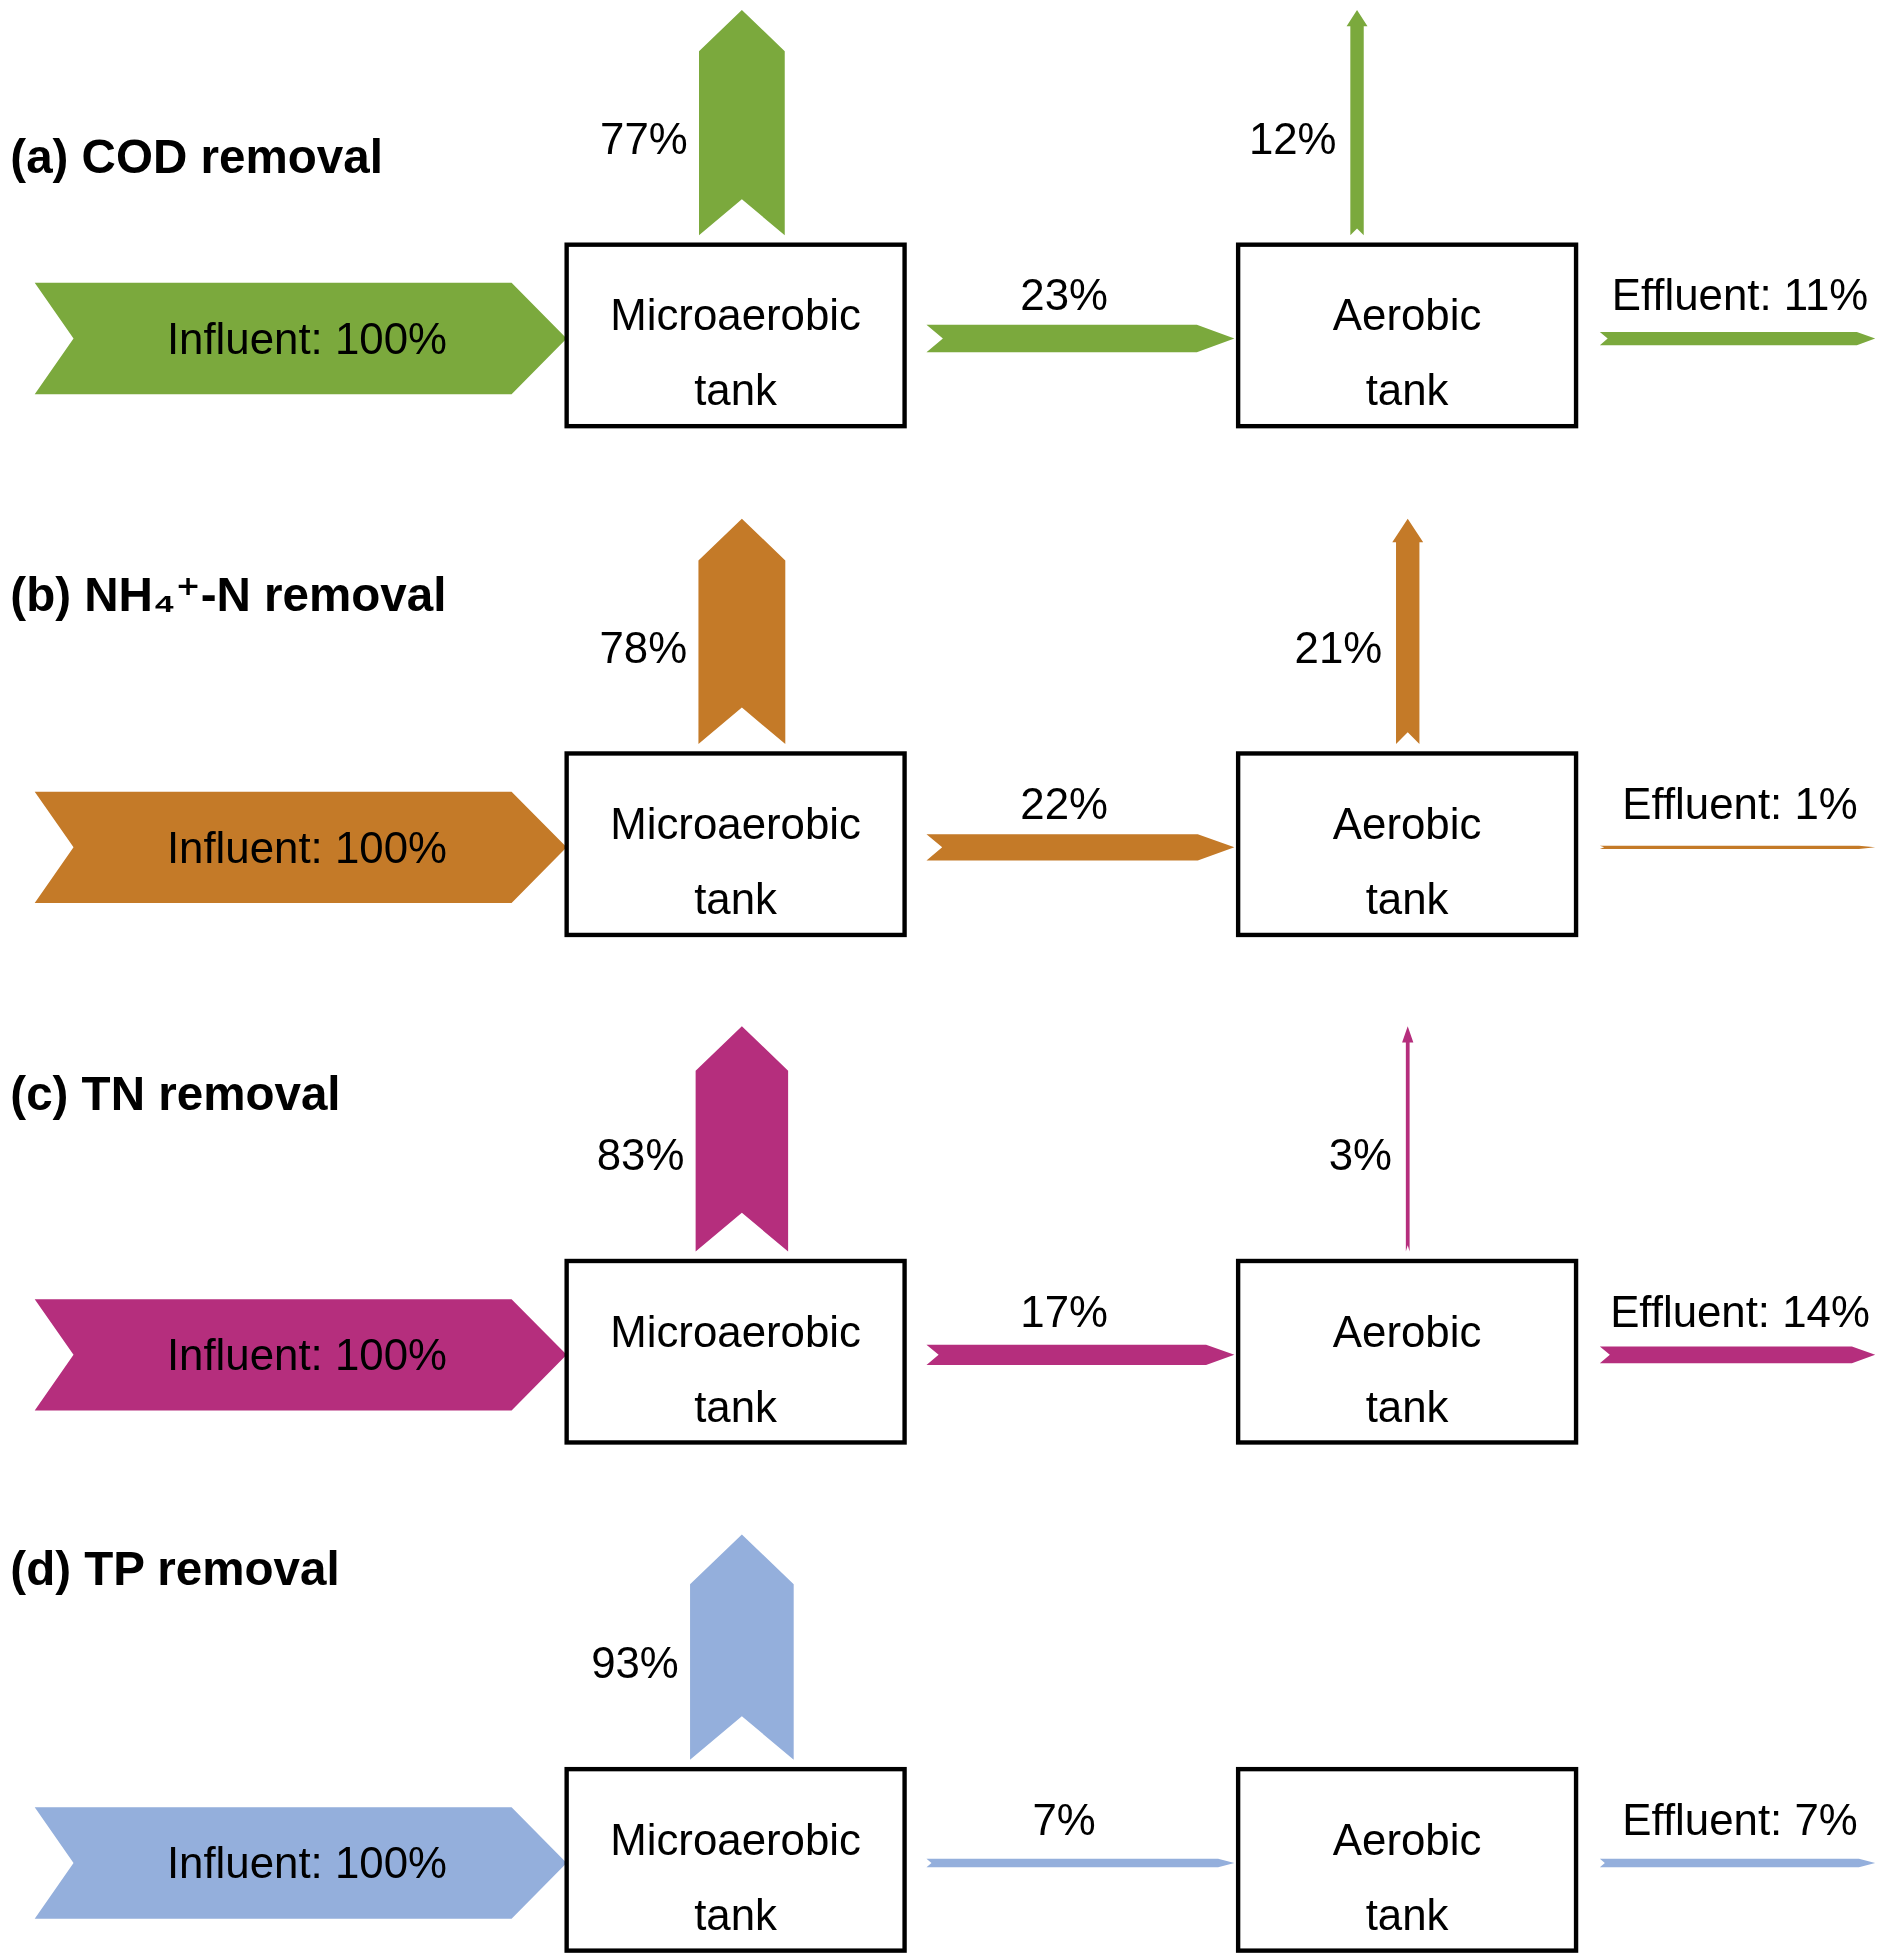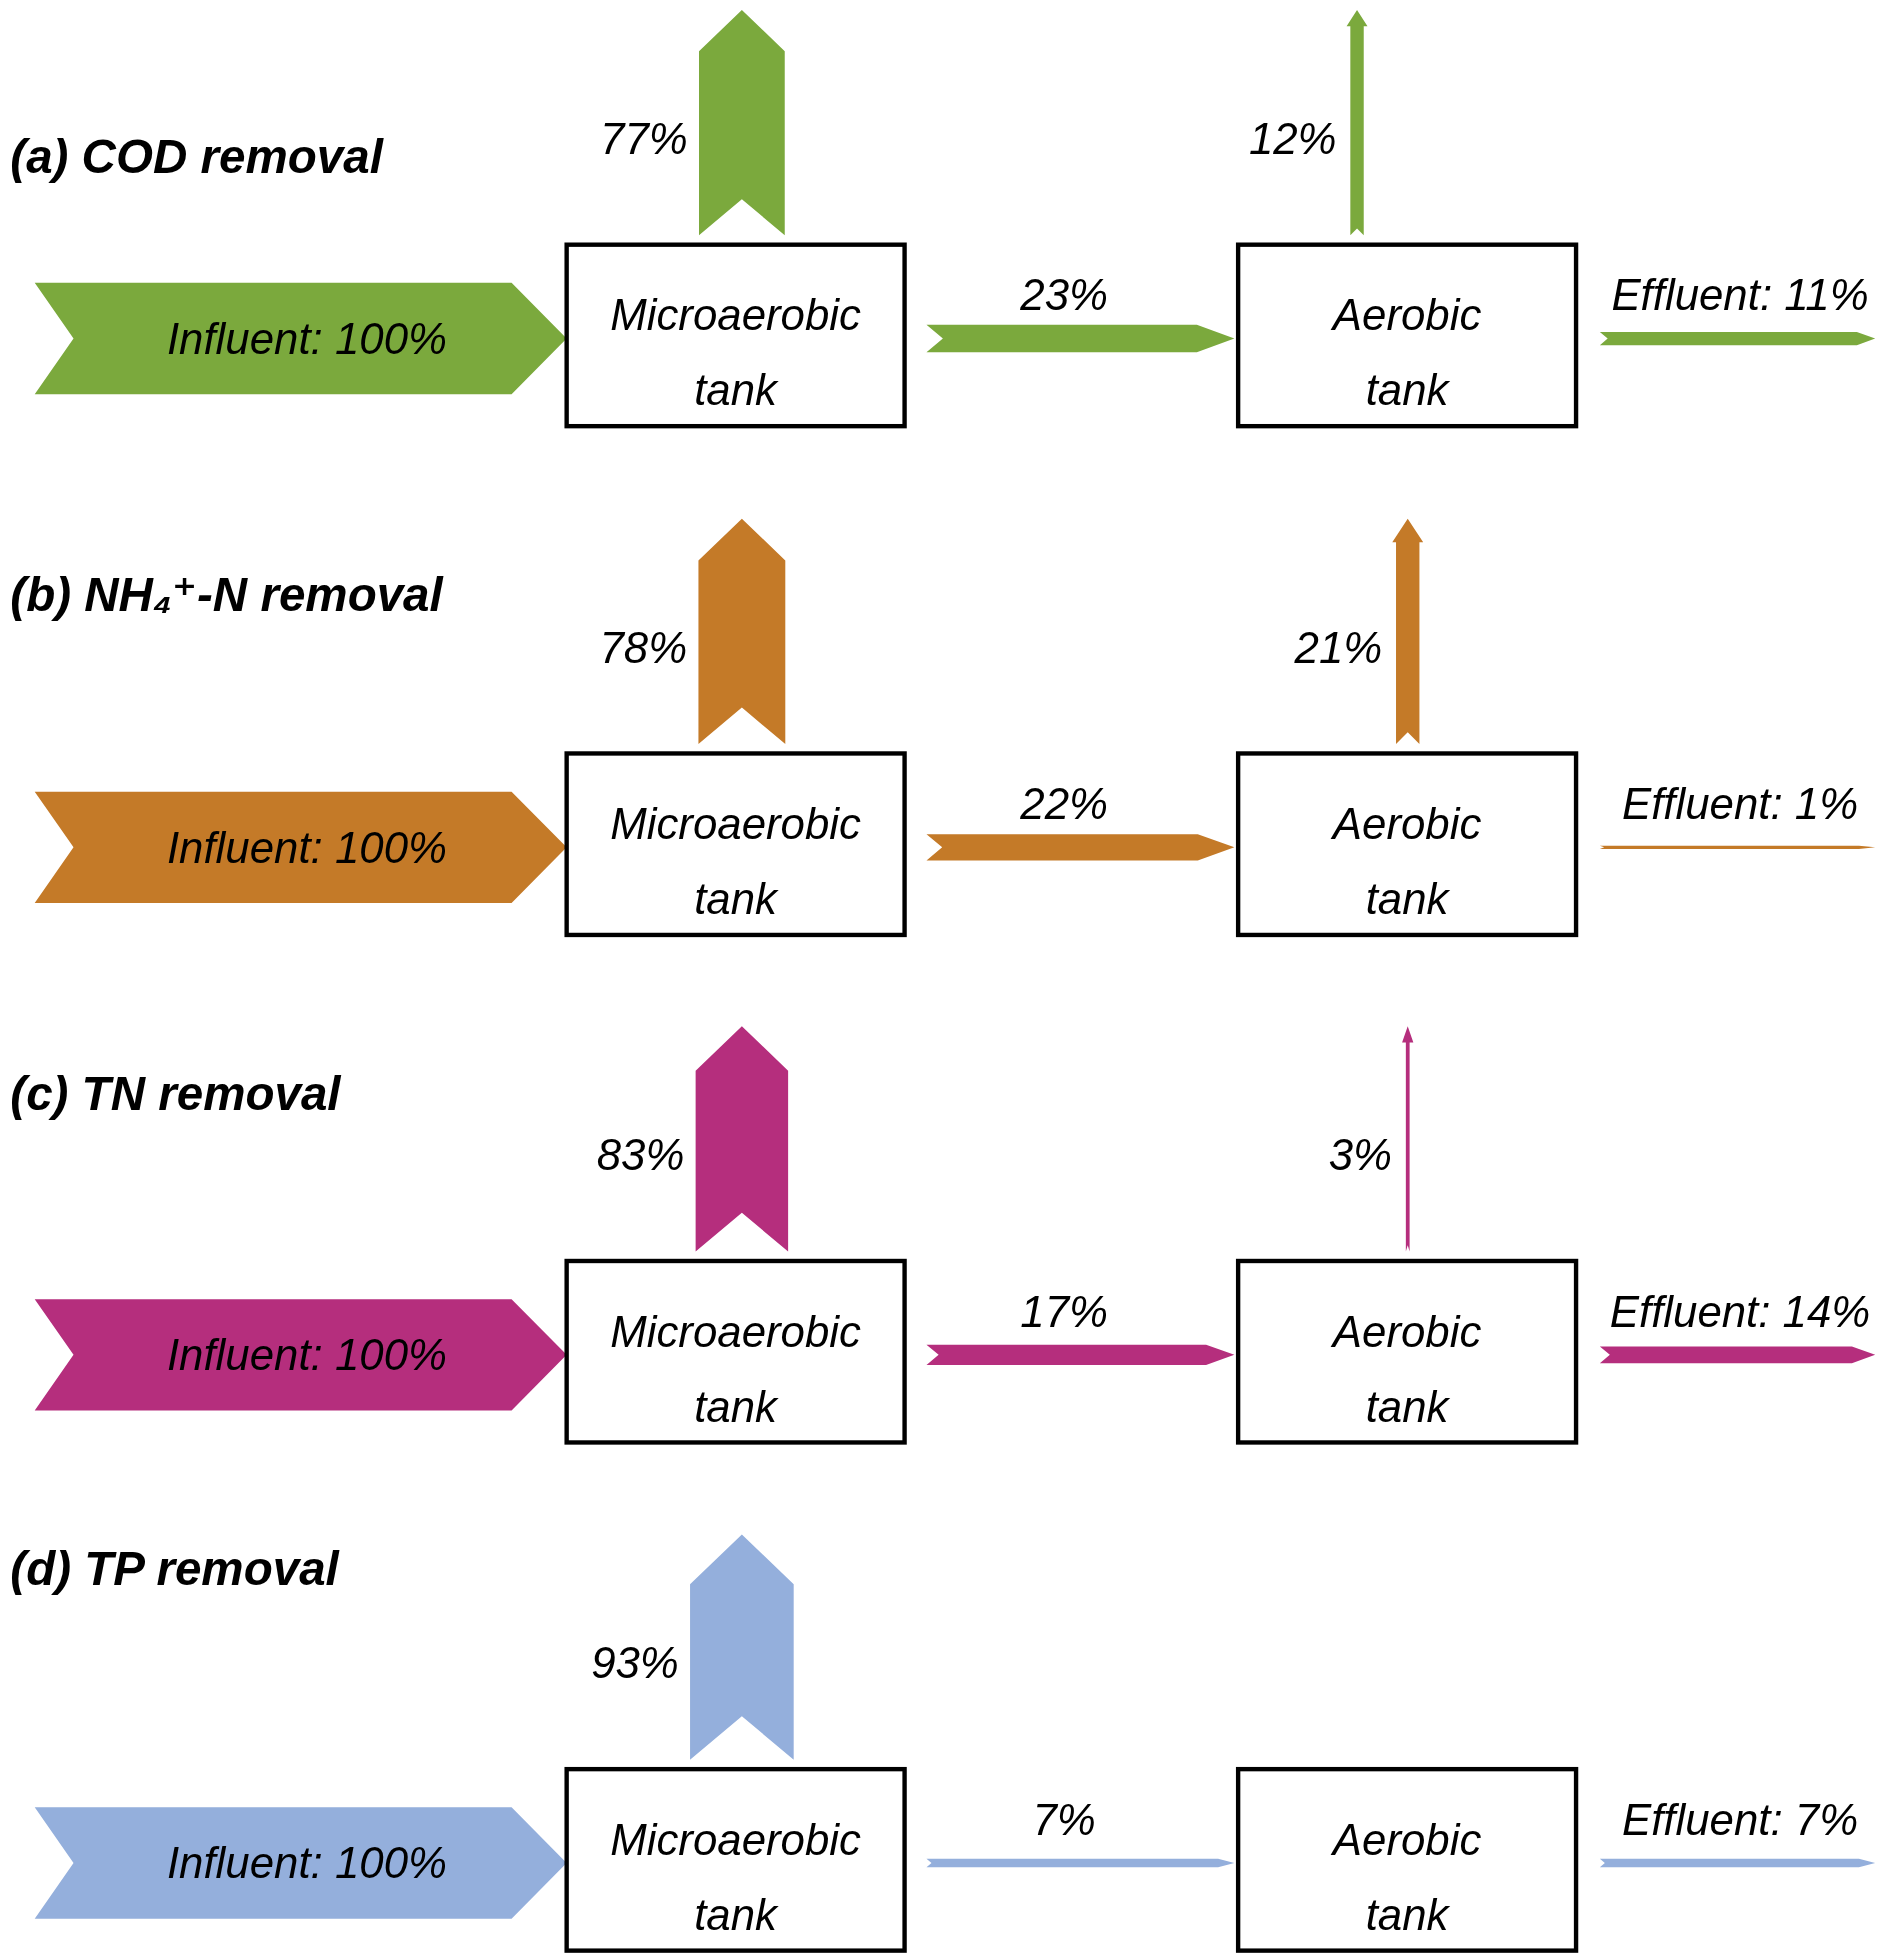--- a/index.html
+++ b/index.html
@@ -5,21 +5,20 @@
   html, body {
     margin: 0; padding: 0;
     background: #ffffff;
     font-family: "Liberation Sans", "DejaVu Sans", sans-serif;
   }
   #stage {
     position: relative;
     width: 1878px; height: 1955px;
     background: #ffffff;
     overflow: hidden;
-    font-style: italic;
   }
   svg { display: block; }
   text { user-select: none; }
 </style>
 </head>
 <body>
 
 <div id="stage">
   <svg id="fig" width="1878" height="1955" viewBox="0 0 3000 3124" xmlns="http://www.w3.org/2000/svg">
       <g>

